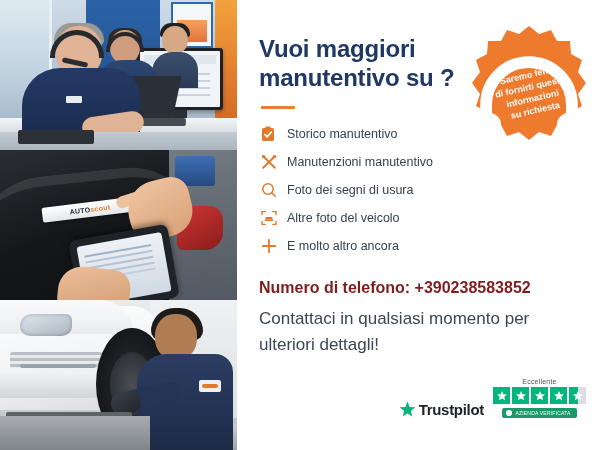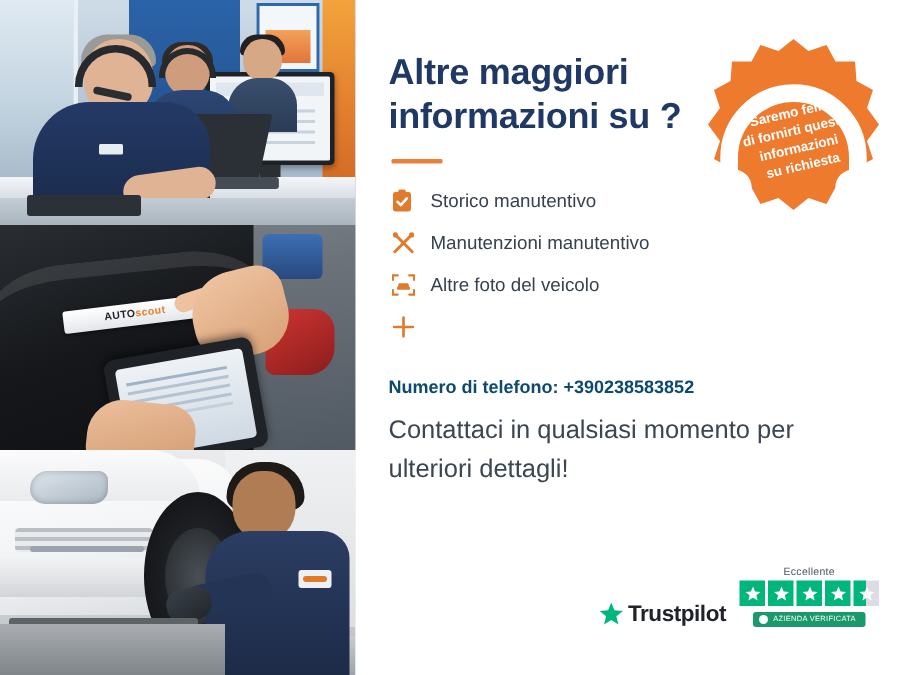--- a/index.html
+++ b/index.html
@@ -390,21 +390,21 @@
     display:flex; align-items:center; justify-content:flex-start;
     color:#e07a2d;
   }
   .flabel {
     font-size: 12.5px; color:#36424e; font-weight: 500;
   }
 
   
   .phone {
     margin-top: 20px;
-    font-size: 12px; font-weight: bold; color:#0c4a6e;
+    font-size: 16px; font-weight: bold; color:#7f1d1d;
   }
   .subtext {
     margin-top: 9px;
     font-size: 17px; color:#3b4653; line-height: 1.55;
   }
 
   
   .trust {
     position:absolute; right: 14px; bottom: 32px;
     display:flex; align-items:flex-end; gap:9px;
@@ -520,22 +520,22 @@
       </div>
       <div class="liftpad"></div>
       <div class="lift"></div>
     </div>
 
   </div>
 
   <div class="content">
 
     <div class="headline">
-      <div>Altre maggiori</div>
-      <div>informazioni su ?</div>
+      <div>Vuoi maggiori</div>
+      <div>manutentivo su ?</div>
     </div>
 
     <div class="rule"></div>
 
     <div class="burst">
       <svg viewBox="0 0 118 118" aria-hidden="true">
         <path fill="#ee7a2e" d="M59 2 L69 10 L81 6 L87 17 L100 17 L101 30 L112 36 L108 48 L116 59 L108 70 L112 82 L101 88 L100 101 L87 101 L81 112 L69 108 L59 116 L49 108 L37 112 L31 101 L18 101 L17 88 L6 82 L10 70 L2 59 L10 48 L6 36 L17 30 L18 17 L31 17 L37 6 L49 10 Z"></path>
       </svg>
       <div class="headset-ico">
         <svg width="22" height="20" viewBox="0 0 22 20">
@@ -569,38 +569,48 @@
         <span class="fico">
           <svg width="16" height="16" viewBox="0 0 16 16">
             <path d="M2.2 2.2 L13.8 13.8 M13.8 2.2 L2.2 13.8" stroke="#e07a2d" stroke-width="2" stroke-linecap="round"></path>
             <circle cx="2.6" cy="2.6" r="1.7" fill="#e07a2d"></circle>
             <circle cx="13.4" cy="2.6" r="1.7" fill="#e07a2d"></circle>
           </svg>
         </span>
         <span class="flabel">Manutenzioni manutentivo</span>
       </div>
 
+      <div class="frow">
+        <span class="fico">
+          <svg width="16" height="16" viewBox="0 0 16 16">
+            <circle cx="7" cy="7" r="5.2" fill="none" stroke="#e07a2d" stroke-width="1.5"></circle>
+            <path d="M10.8 10.8 L14.2 14.2" stroke="#e07a2d" stroke-width="1.6" stroke-linecap="round"></path>
+          </svg>
+        </span>
+        <span class="flabel">Foto dei segni di usura</span>
+      </div>
 
       <div class="frow">
         <span class="fico">
           <svg width="16" height="16" viewBox="0 0 16 16">
             <path d="M1 4.6 V1.6 H4.2 M11.8 1.6 H15 V4.6 M15 11.4 V14.4 H11.8 M4.2 14.4 H1 V11.4" fill="none" stroke="#e07a2d" stroke-width="1.4" stroke-linecap="round"></path>
             <path d="M4 9.6 L4.9 6.9 h6.2 l0.9 2.7 z" fill="#e07a2d"></path>
             <rect x="3.6" y="9.4" width="8.8" height="1.7" rx="0.7" fill="#e07a2d"></rect>
           </svg>
         </span>
         <span class="flabel">Altre foto del veicolo</span>
       </div>
 
       <div class="frow">
         <span class="fico">
           <svg width="16" height="16" viewBox="0 0 16 16">
             <path d="M8 1.8 V14.2 M1.8 8 H14.2" stroke="#e07a2d" stroke-width="1.8" stroke-linecap="round"></path>
           </svg>
         </span>
+        <span class="flabel">E molto altro ancora</span>
       </div>
 
     </div>
 
     <div class="phone">Numero di telefono: +390238583852</div>
 
     <div class="subtext">
       <div>Contattaci in qualsiasi momento per ulteriori dettagli!</div>
     </div>
 

